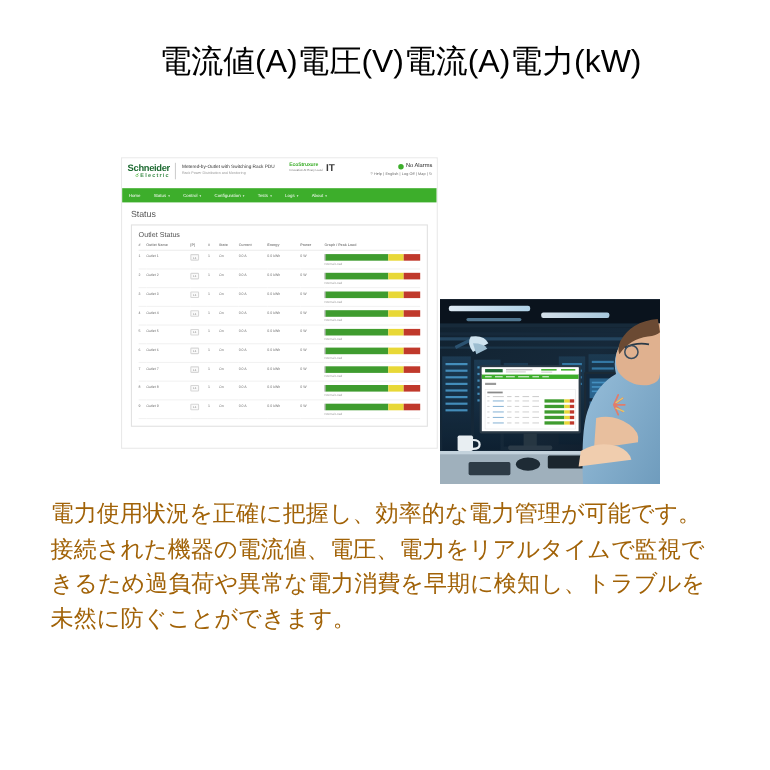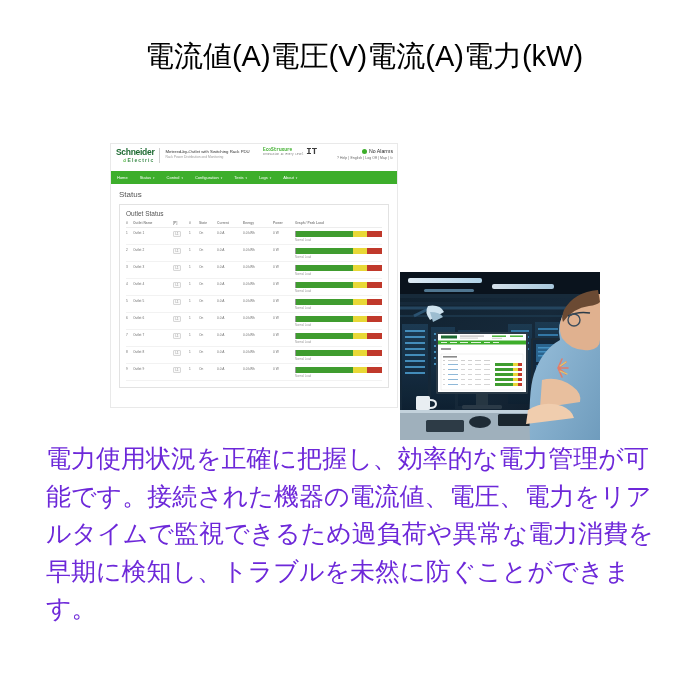--- a/index.html
+++ b/index.html
@@ -64,21 +64,21 @@
   }
   .se-logo .l2 .swirl{color:#3DAE2B;}
   .dev-title{
     display:flex;flex-direction:column;justify-content:center;
     margin-top:1px;
   }
   .dev-title .t1{font-size:4.3px;color:#333;line-height:1.45;}
   .dev-title .t2{font-size:3.3px;color:#9a9a9a;line-height:1.5;}
   .eco{
     position:absolute;left:152px;top:4px;
-    display:flex;align-items:flex-start;font-family:Liberation Mono, monospace;
+    display:flex;align-items:flex-start;
   }
   .eco-mark{display:flex;flex-direction:column;line-height:1;}
   .eco-mark .e1{font-size:4.6px;color:#3DAE2B;font-weight:bold;letter-spacing:-0.1px;}
   .eco-mark .e2{font-size:2.7px;color:#777;line-height:1.5;}
   .eco-it{
     font-size:9px;font-weight:bold;color:#3a3a3a;
     margin-left:3px;line-height:1;
   }
   .alarm{
     position:absolute;right:4px;top:4px;
@@ -165,25 +165,25 @@
     left:400px; top:272px;
     width:200px; height:168px;
     overflow:hidden;
     background:#0d1724;
   }
   .photo svg{display:block;}
 
   
   .para{
     position:absolute;
-    left:46px; top:440px;
+    left:46px; top:452px;
     width:612px;
-    font-size:25px;
+    font-size:21px;
     line-height:1.5;
-    color:#6d28d9;
+    color:#a16207;
   }
 </style>
 </head>
 <body>
 
 <div class="heading">
   <div>電流値(A)電圧(V)電流(A)電力(kW)</div>
 </div>
 
 <div class="pdu">

